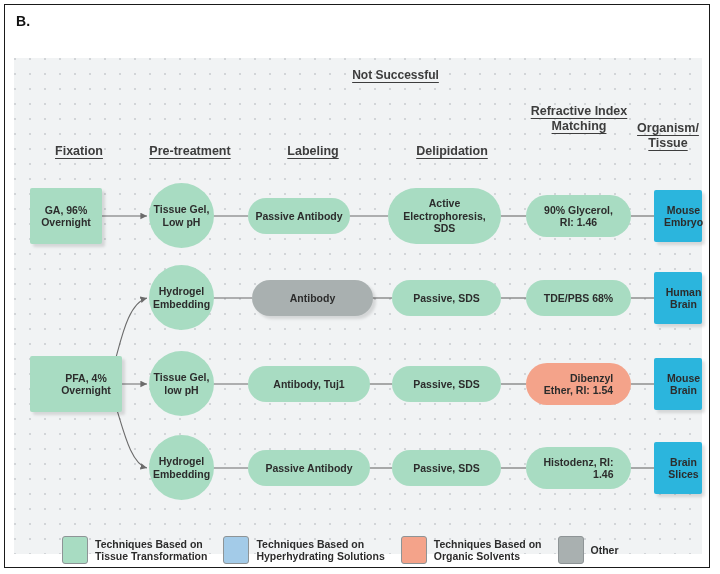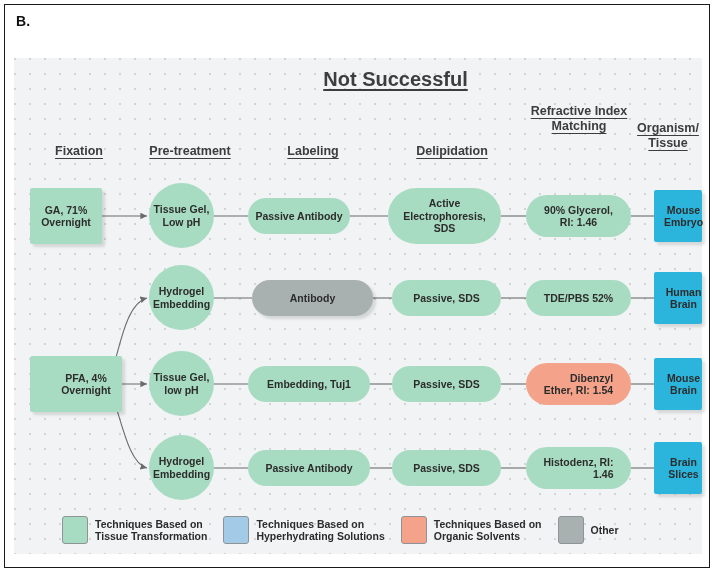--- a/index.html
+++ b/index.html
@@ -48,21 +48,21 @@
     background-size: 15px 15px;
     box-sizing: border-box;
   }
 
   .title {
     position: absolute;
     left: 0;
     top: 10px;
     width: 688px;
     text-align: center;
-    font-size: 20px;
+    font-size: 12px;
     font-weight: bold;
     color: #3d3d3d;
     text-decoration: underline;
     text-underline-offset: 3px;
     padding-left: 75px;
     box-sizing: border-box;
   }
 
   .col-head {
     position: absolute;
@@ -109,25 +109,25 @@
   .fill-blue  { background: #2bb5dd; padding-left: 15px; }
   .fill-gray  { background: #a9b0b0; }
   .fill-salmon{ background: #f4a38a; text-align: right; }
 
   .shadow { box-shadow: 3px 3px 3px rgba(0,0,0,.12); }
 
   
   #legend {
     position: absolute;
     left: 48px;
-    top: 446px;
+    top: 472px;
     width: 620px;
     height: 40px;
     display: flex;
-    align-items: flex-end;
+    align-items: center;
   }
   .legend-item {
     display: flex;
     align-items: center;
     margin-right: 16px;
   }
   .legend-swatch {
     width: 24px;
     height: 26px;
     border: 1.5px solid #8e9496;
@@ -193,49 +193,49 @@
     <div class="col-head" style="left:10px;  top:86px;  width:110px;">Fixation</div>
     <div class="col-head" style="left:116px; top:86px;  width:120px;">Pre-treatment</div>
     <div class="col-head" style="left:244px; top:86px;  width:110px;">Labeling</div>
     <div class="col-head" style="left:506px; top:46px;  width:118px;">Refractive
 Index
 Matching</div>
     <div class="col-head" style="left:378px; top:86px;  width:120px;">Delipidation</div>
     <div class="col-head" style="left:618px; top:63px;  width:72px;text-decoration:underline;">Organism/
 Tissue</div>
 
-    <div class="node shape-rect fill-green shadow" style="left:16px; top:130px; width:72px; height:56px;">GA, 71%
+    <div class="node shape-rect fill-green shadow" style="left:16px; top:130px; width:72px; height:56px;">GA, 96%
 Overnight</div>
     <div class="node shape-rect fill-green shadow" style="left:16px; top:298px; width:92px; height:56px;padding-left:24px;">PFA, 4%
 Overnight</div>
 
     <div class="node shape-circle fill-green" style="left:135px; top:125px; width:65px; height:65px;">Tissue Gel,
 Low pH</div>
     <div class="node shape-circle fill-green" style="left:135px; top:207px; width:65px; height:65px;">Hydrogel
 Embedding</div>
     <div class="node shape-circle fill-green" style="left:135px; top:293px; width:65px; height:65px;">Tissue Gel,
 low pH</div>
     <div class="node shape-circle fill-green" style="left:135px; top:377px; width:65px; height:65px;">Hydrogel
 Embedding</div>
 
     <div class="node shape-pill fill-green" style="left:234px; top:140px; width:102px; height:36px;">Passive Antibody</div>
     <div class="node shape-pill fill-gray shadow" style="left:238px; top:222px; width:121px; height:36px;">Antibody</div>
-    <div class="node shape-pill fill-green" style="left:234px; top:308px; width:122px; height:36px;">Embedding, Tuj1</div>
+    <div class="node shape-pill fill-green" style="left:234px; top:308px; width:122px; height:36px;">Antibody, Tuj1</div>
     <div class="node shape-pill fill-green" style="left:234px; top:392px; width:122px; height:36px;">Passive Antibody</div>
 
     <div class="node shape-pill fill-green" style="left:374px; top:130px; width:113px; height:56px;">Active
 Electrophoresis,
 SDS</div>
     <div class="node shape-pill fill-green" style="left:378px; top:222px; width:109px; height:36px;">Passive, SDS</div>
     <div class="node shape-pill fill-green" style="left:378px; top:308px; width:109px; height:36px;">Passive, SDS</div>
     <div class="node shape-pill fill-green" style="left:378px; top:392px; width:109px; height:36px;">Passive, SDS</div>
 
     <div class="node shape-pill fill-green" style="left:512px; top:137px; width:105px; height:42px;">90% Glycerol,
 RI: 1.46</div>
-    <div class="node shape-pill fill-green" style="left:512px; top:222px; width:105px; height:36px;">TDE/PBS 52%</div>
+    <div class="node shape-pill fill-green" style="left:512px; top:222px; width:105px; height:36px;">TDE/PBS 68%</div>
     <div class="node shape-pill fill-salmon" style="left:512px; top:305px; width:105px; height:42px;">Dibenzyl
 Ether, RI: 1.54</div>
     <div class="node shape-pill fill-green" style="left:512px; top:389px; width:105px; height:42px;text-align:right;">Histodenz, RI:
 1.46</div>
 
     <div class="node shape-rect fill-blue shadow" style="left:640px; top:132px; width:48px; height:52px;">Mouse
 Embryo</div>
     <div class="node shape-rect fill-blue shadow" style="left:640px; top:214px; width:48px; height:52px;">Human
 Brain</div>
     <div class="node shape-rect fill-blue shadow" style="left:640px; top:300px; width:48px; height:52px;">Mouse

